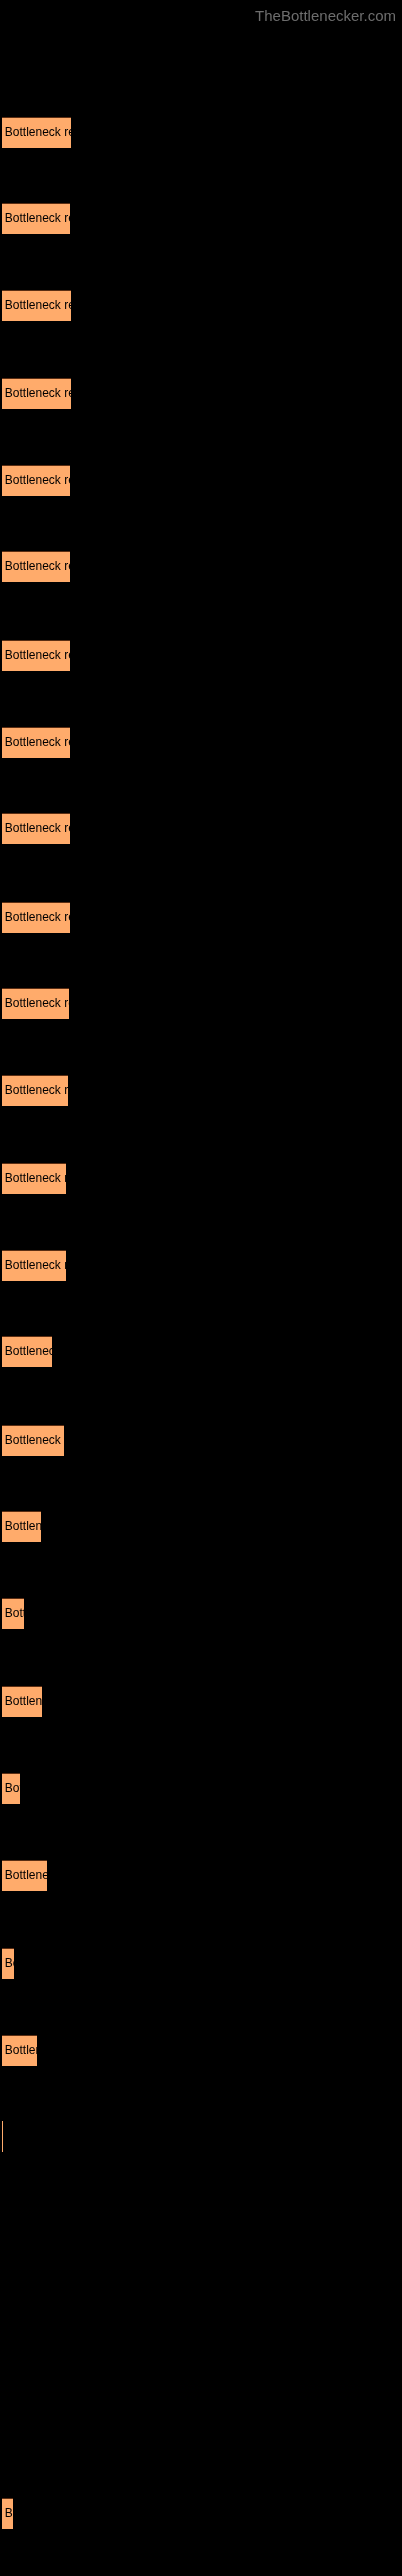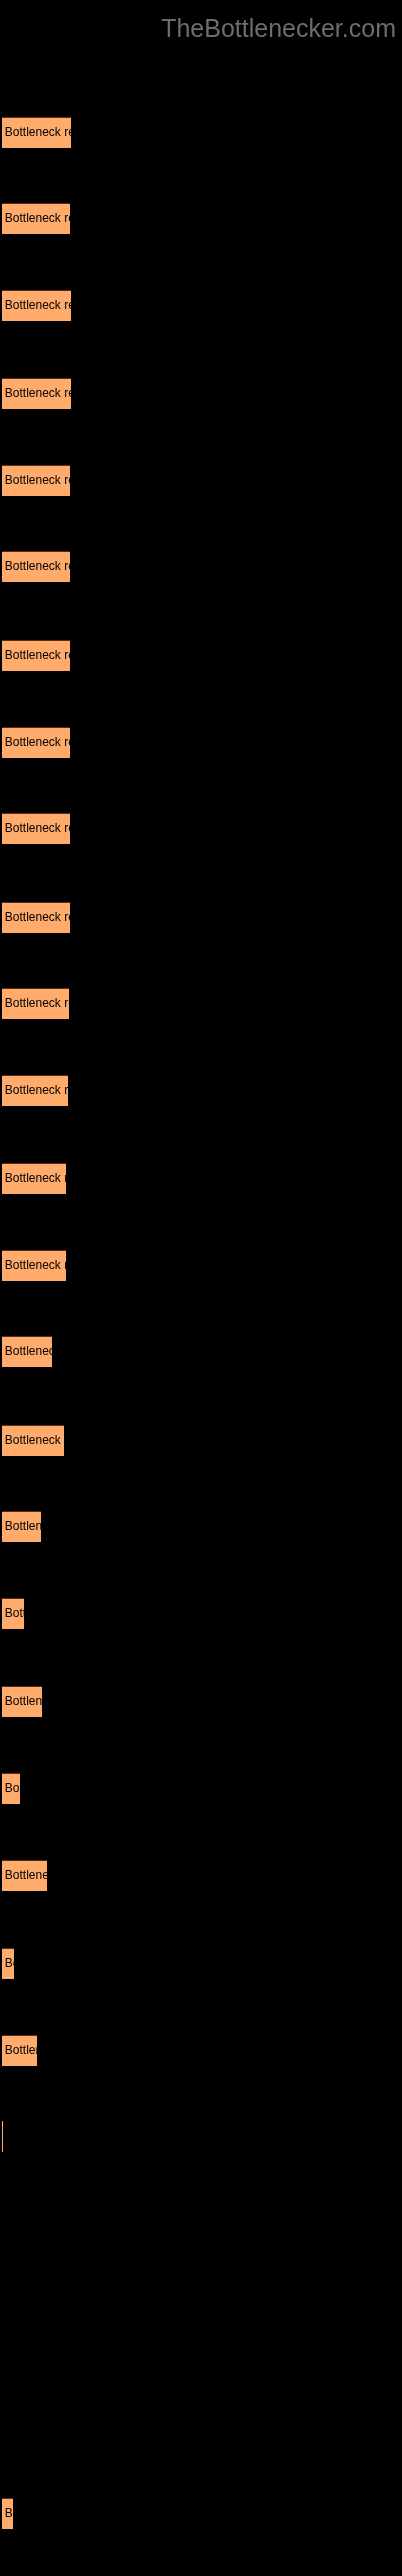--- a/index.html
+++ b/index.html
@@ -4,23 +4,23 @@
 <style>
   html,body{margin:0;padding:0;background:#000;}
   body{
     width:403px;height:2576px;position:relative;overflow:hidden;
     font-family:"Liberation Sans","DejaVu Sans",sans-serif;
     background:#000000;
   }
 
   .watermark{
     position:absolute;
-    top:16px; left:0px; width:396px;
+    top:4px; left:0px; width:396px;
     text-align:right;
-    font-size:25px;
+    font-size:15px;
     line-height:24px;
     color:#6d6d6d;
     letter-spacing:0px;
     white-space:nowrap;
     user-select:none;
   }
 
   .chart{
     position:absolute;
     left:0; top:0; width:403px; height:2576px;

